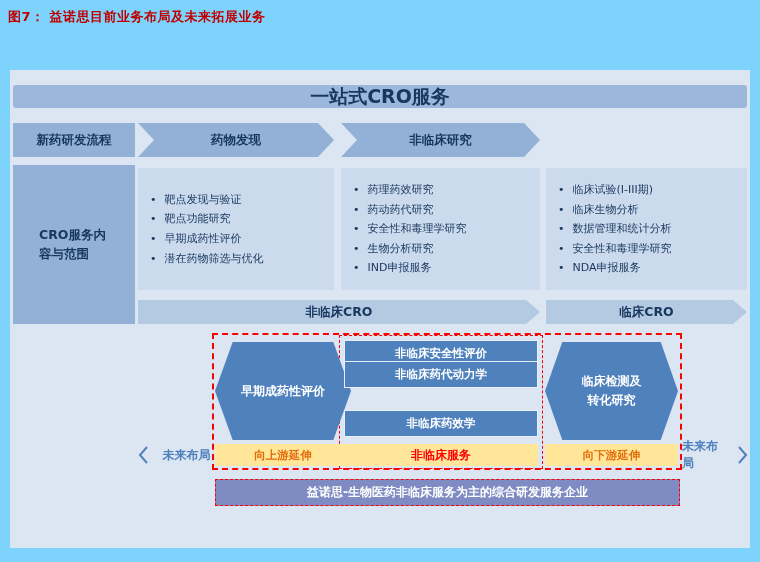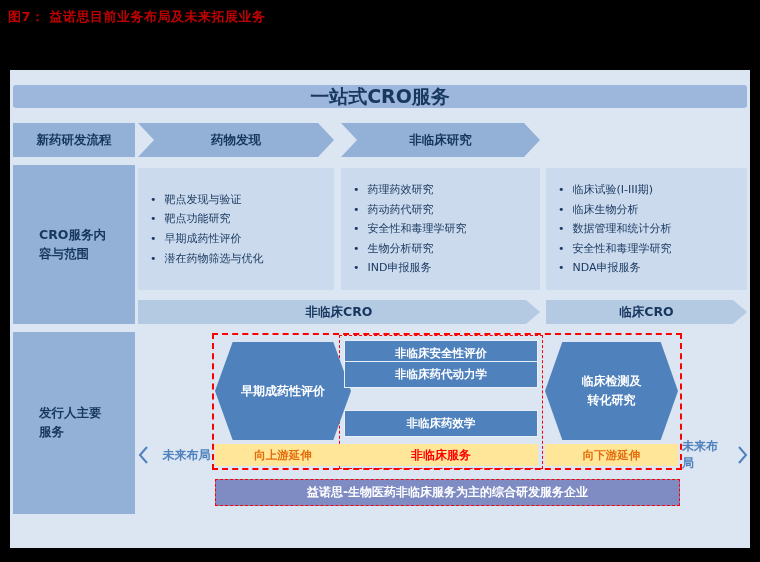--- a/index.html
+++ b/index.html
@@ -1,18 +1,18 @@
 <!DOCTYPE html>
 <html><head>
 <meta charset="utf-8">
 <style>
   * { margin:0; padding:0; box-sizing:border-box; }
   html,body { width:760px; height:562px; }
   body { font-family:"DejaVu Sans","Liberation Sans",sans-serif; background:#ffffff; }
-  .page { position:relative; width:760px; height:562px; background:#000000; overflow:hidden; }
+  .page { position:relative; width:760px; height:562px; background:#7dd3fc; overflow:hidden; }
   .title { position:absolute; left:8px; top:8px; font-size:13px; font-weight:bold; color:#c00000; letter-spacing:0.5px; }
   .diagram { position:absolute; left:10px; top:70px; width:740px; height:478px; background:#dce6f2; }
   .abs { position:absolute; }
 
   .top-banner { left:3px; top:15px; width:734px; height:23px; background:#9db7dc; border-radius:3px;
     display:flex; align-items:center; justify-content:center; font-weight:bold; font-size:19px; color:#17375e; }
 
   .side-label { left:3px; width:122px; background:#93b1d6; display:flex; align-items:center; justify-content:center;
     font-weight:bold; font-size:12.5px; color:#17375e; }
   .label-process { top:53px; height:34px; }
@@ -154,23 +154,20 @@
       </ul>
     </div>
 
     <div class="abs arrow-right arrow-nonclinical">
       <span>非临床CRO</span>
     </div>
     <div class="abs arrow-right arrow-clinical">
       <span>临床CRO</span>
     </div>
 
-    <div class="abs side-label label-issuer">
-      <span class="wrap">发行人主要服务</span>
-    </div>
 
     <div class="abs dashed-outer"></div>
     <div class="abs dashed-inner"></div>
 
     <div class="abs hex hex-left">
       <span>早期成药性评价</span>
     </div>
 
     <div class="abs mid-box mid-1">
       <span>非临床安全性评价</span>

